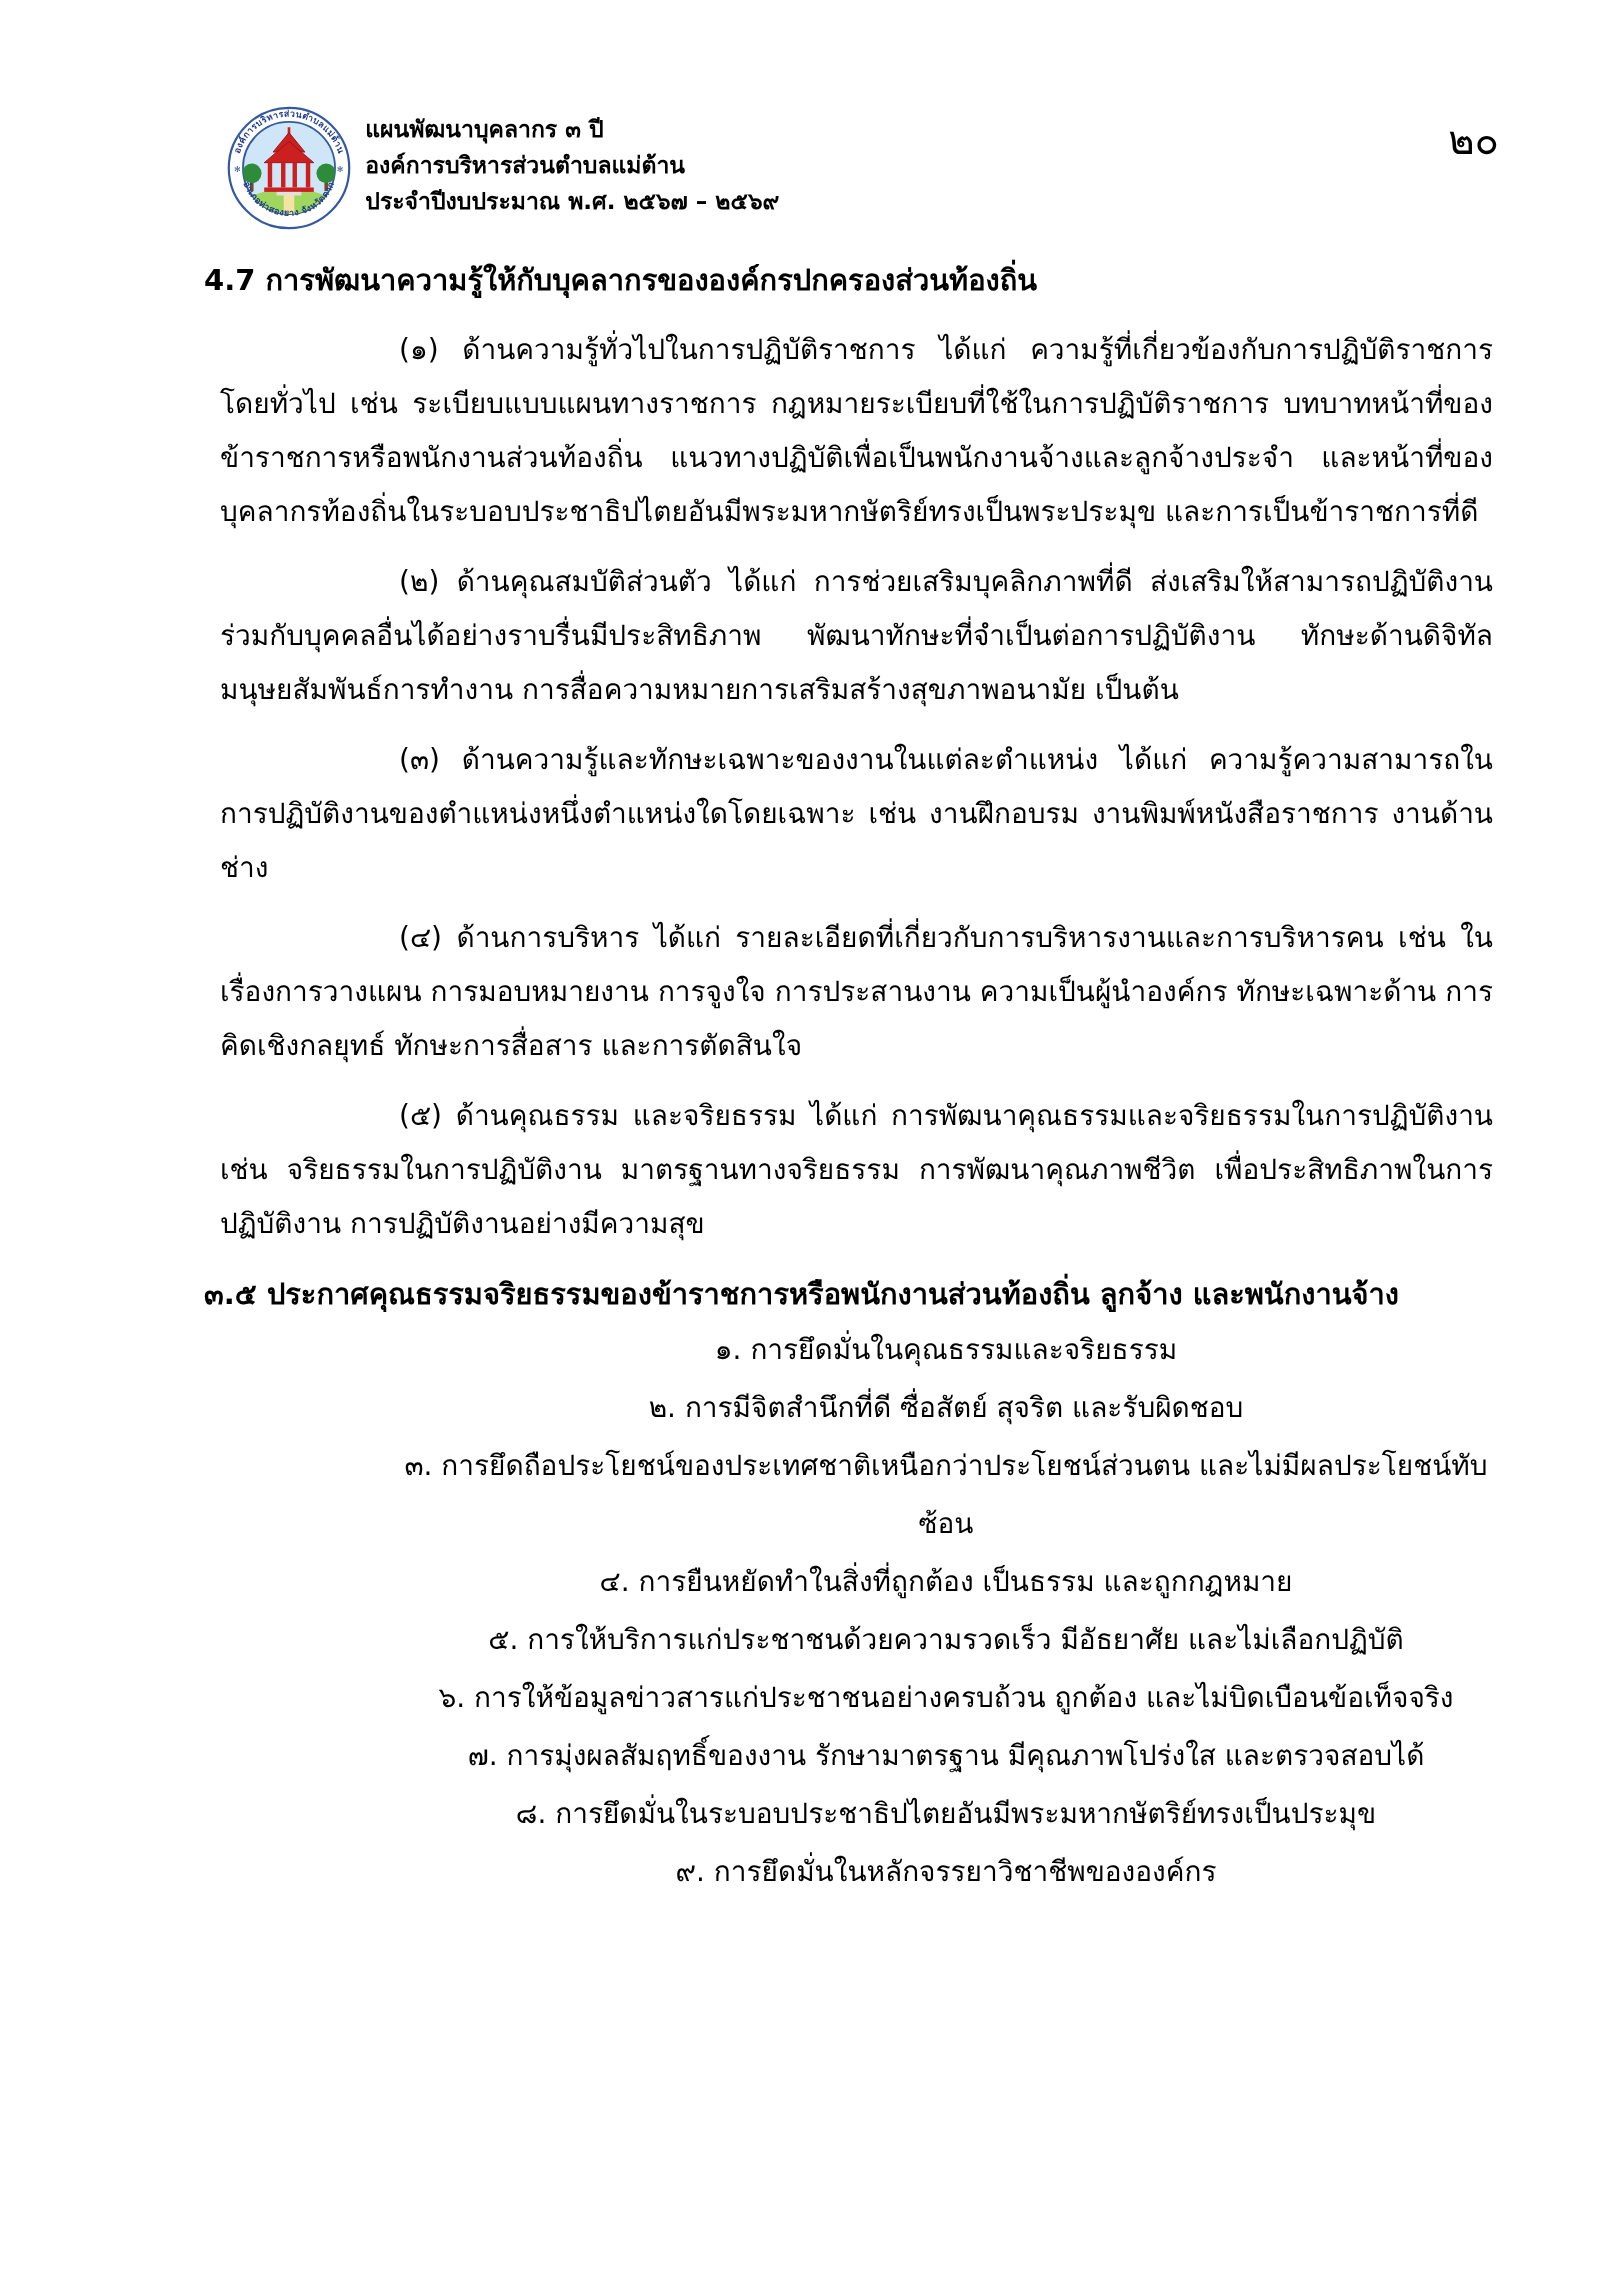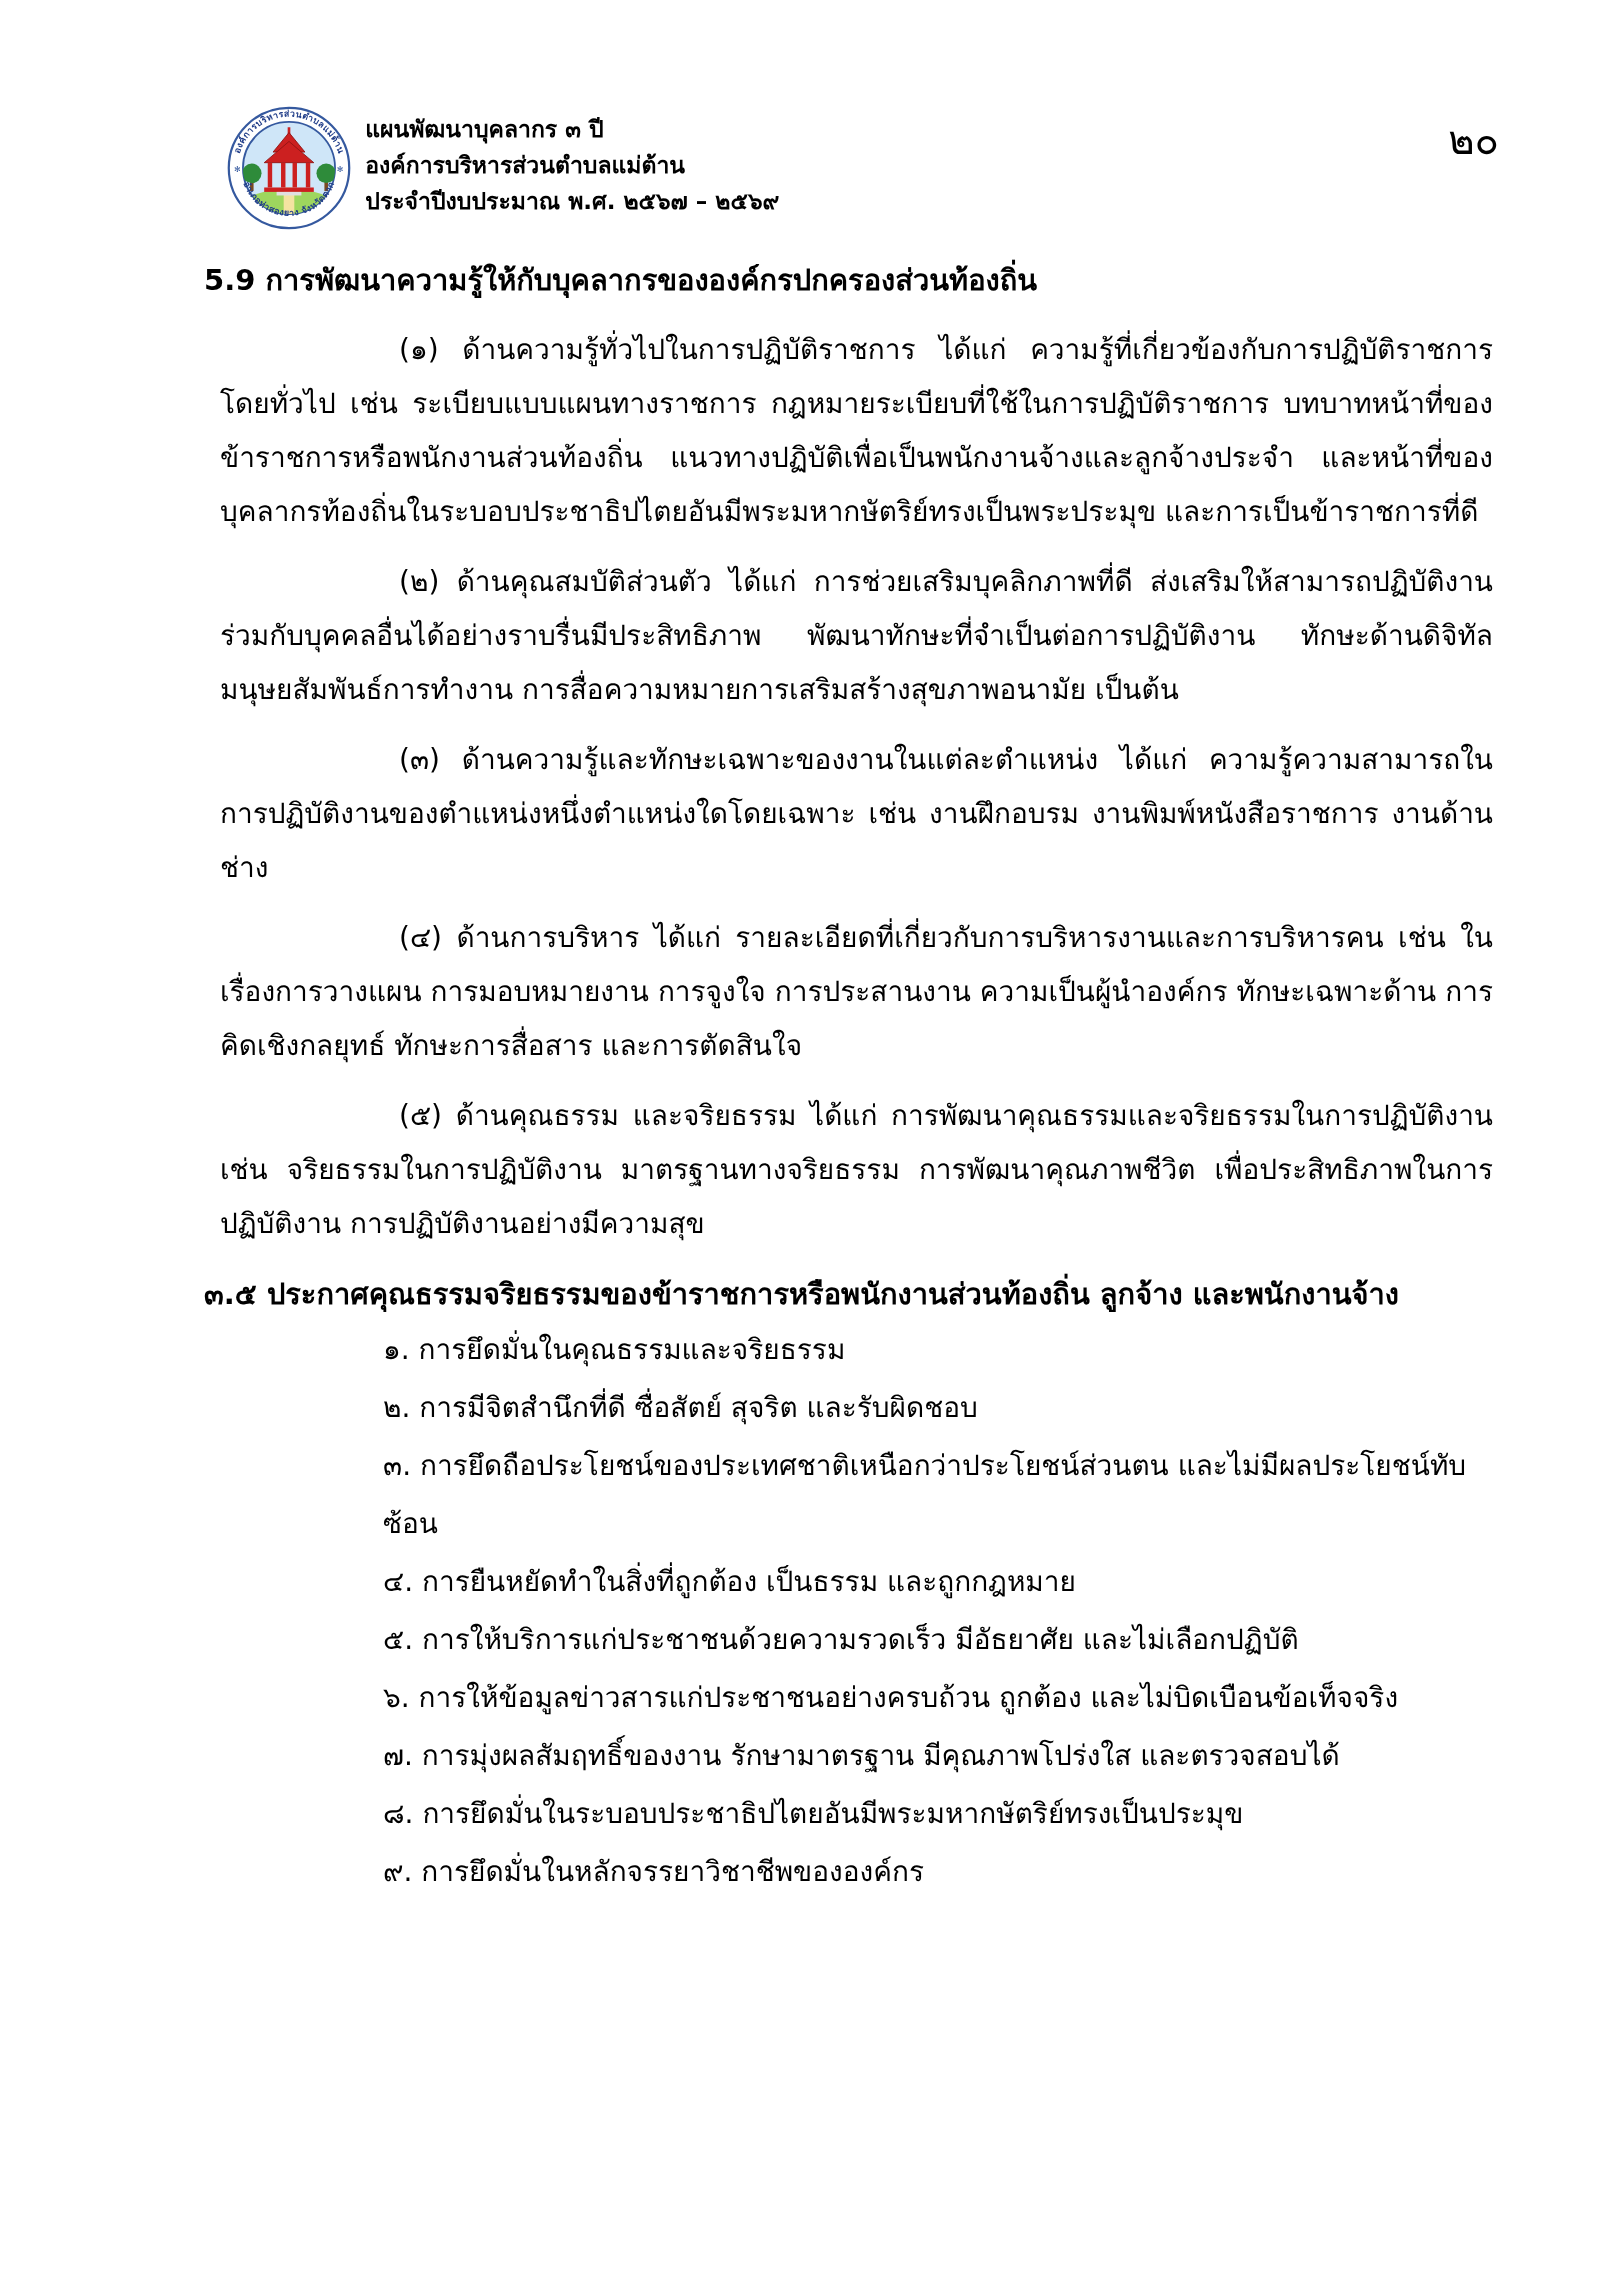--- a/index.html
+++ b/index.html
@@ -54,20 +54,21 @@
   .para {
     margin: 16px;
     text-align: justify;
     text-indent: 179px;
     overflow-wrap: break-word;
   }
   .ethics-list {
     list-style: none;
     margin: 0;
     padding: 0 0 0 179px;
+    text-align: center;
   }
   .ethics-list li { line-height: 58px; }
   .closing {
     margin: 0;
     padding-left: 179px;
     line-height: 58px;
   }
   
   .seal-arc-text {
     font-size: 10px;
@@ -128,21 +129,21 @@
       <div>แผนพัฒนาบุคลากร ๓ ปี</div>
       <div>องค์การบริหารส่วนตำบลแม่ต้าน</div>
       <div>ประจำปีงบประมาณ พ.ศ. ๒๕๖๗ – ๒๕๖๙</div>
     </div>
   </div>
 
   <div class="page-number">๒๐</div>
 
   <div class="content">
 
-    <h2 class="section-heading">5.9 การพัฒนาความรู้ให้กับบุคลากรขององค์กรปกครองส่วนท้องถิ่น</h2>
+    <h2 class="section-heading">4.7 การพัฒนาความรู้ให้กับบุคลากรขององค์กรปกครองส่วนท้องถิ่น</h2>
     <p class="para">(๑) ด้านความรู้ทั่วไปในการปฏิบัติราชการ ได้แก่ ความรู้ที่เกี่ยวข้องกับการปฏิบัติราชการโดยทั่วไป เช่น ระเบียบแบบแผนทางราชการ กฎหมายระเบียบที่ใช้ในการปฏิบัติราชการ บทบาทหน้าที่ของข้าราชการหรือพนักงานส่วนท้องถิ่น แนวทางปฏิบัติเพื่อเป็นพนักงานจ้างและลูกจ้างประจำ และหน้าที่ของบุคลากรท้องถิ่นในระบอบประชาธิปไตยอันมีพระมหากษัตริย์ทรงเป็นพระประมุข และการเป็นข้าราชการที่ดี</p>
     <p class="para">(๒) ด้านคุณสมบัติส่วนตัว ได้แก่ การช่วยเสริมบุคลิกภาพที่ดี ส่งเสริมให้สามารถปฏิบัติงานร่วมกับบุคคลอื่นได้อย่างราบรื่นมีประสิทธิภาพ พัฒนาทักษะที่จำเป็นต่อการปฏิบัติงาน ทักษะด้านดิจิทัล มนุษยสัมพันธ์การทำงาน การสื่อความหมายการเสริมสร้างสุขภาพอนามัย เป็นต้น</p>
     <p class="para">(๓) ด้านความรู้และทักษะเฉพาะของงานในแต่ละตำแหน่ง ได้แก่ ความรู้ความสามารถในการปฏิบัติงานของตำแหน่งหนึ่งตำแหน่งใดโดยเฉพาะ เช่น งานฝึกอบรม งานพิมพ์หนังสือราชการ งานด้านช่าง</p>
     <p class="para">(๔) ด้านการบริหาร ได้แก่ รายละเอียดที่เกี่ยวกับการบริหารงานและการบริหารคน เช่น ในเรื่องการวางแผน การมอบหมายงาน การจูงใจ การประสานงาน ความเป็นผู้นำองค์กร ทักษะเฉพาะด้าน การคิดเชิงกลยุทธ์ ทักษะการสื่อสาร และการตัดสินใจ</p>
     <p class="para">(๕) ด้านคุณธรรม และจริยธรรม ได้แก่ การพัฒนาคุณธรรมและจริยธรรมในการปฏิบัติงาน เช่น จริยธรรมในการปฏิบัติงาน มาตรฐานทางจริยธรรม การพัฒนาคุณภาพชีวิต เพื่อประสิทธิภาพในการปฏิบัติงาน การปฏิบัติงานอย่างมีความสุข</p>
 
     <h2 class="section-heading">๓.๕ ประกาศคุณธรรมจริยธรรมของข้าราชการหรือพนักงานส่วนท้องถิ่น ลูกจ้าง และพนักงานจ้าง</h2>
     <ul class="ethics-list">
       <li>๑. การยึดมั่นในคุณธรรมและจริยธรรม</li>
       <li>๒. การมีจิตสำนึกที่ดี ซื่อสัตย์ สุจริต และรับผิดชอบ</li>

